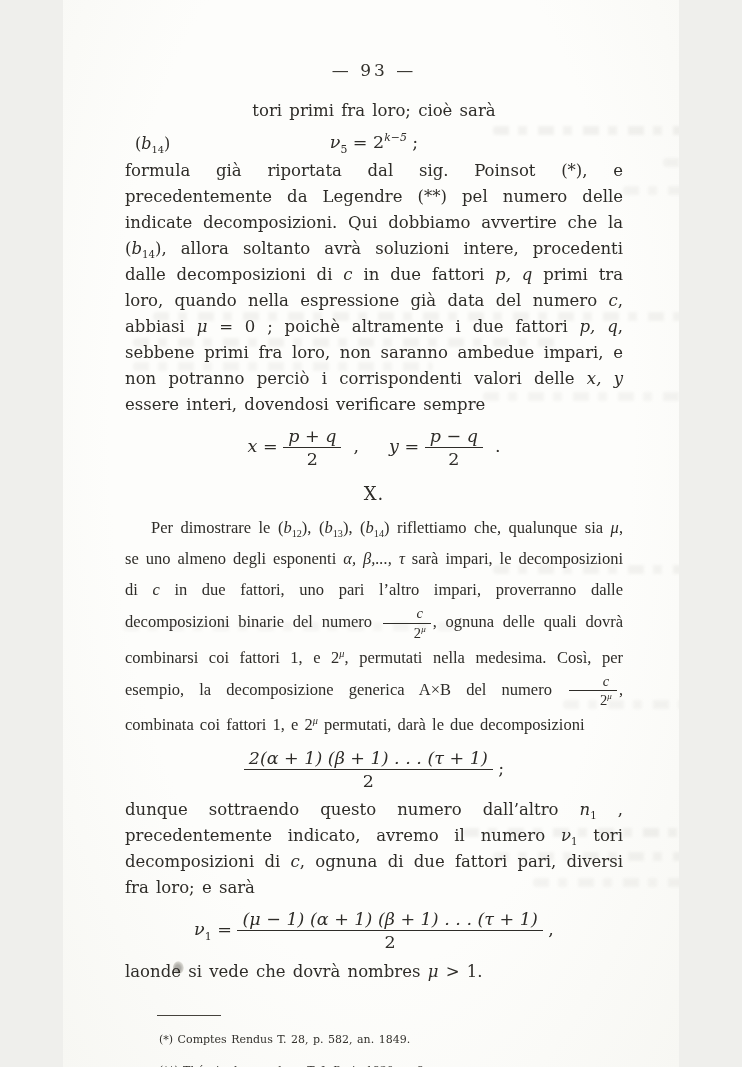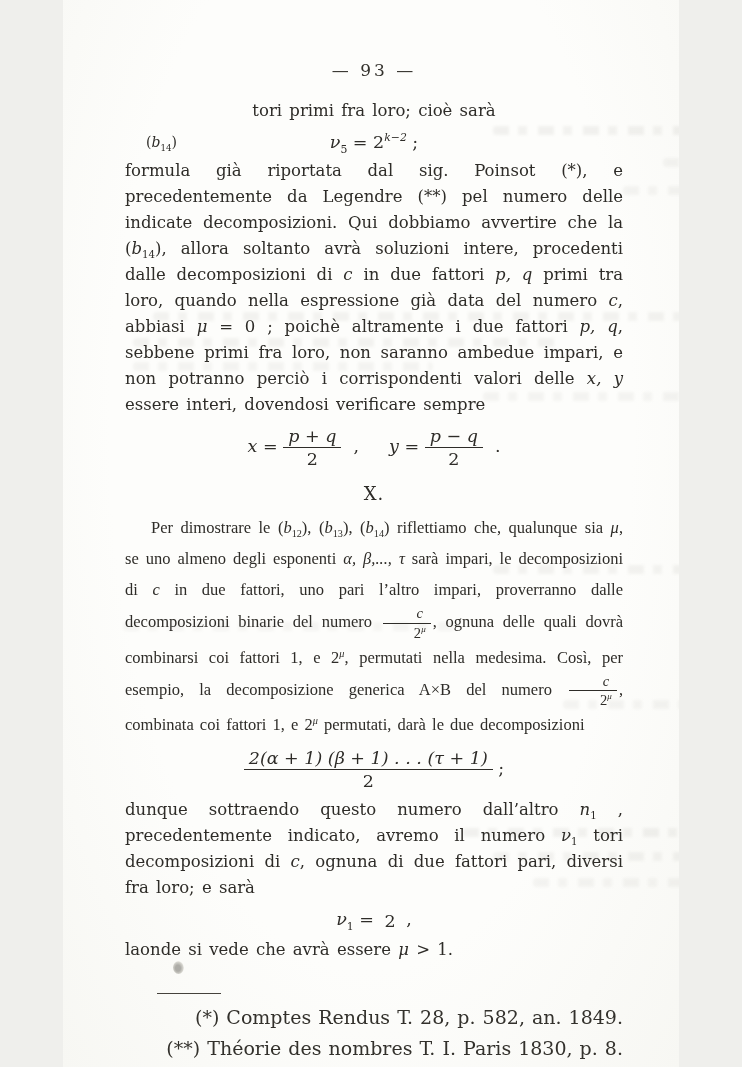--- a/index.html
+++ b/index.html
@@ -25,38 +25,38 @@
   .intro{margin-top:18px;text-align:center;}
   .indent{text-indent:26px;}
   i{font-style:italic;}
   sub{font-size:0.62em;line-height:0;}
   sup{font-size:0.62em;line-height:0;}
   
   .eqrow{
     position:relative;text-align:center;font-size:17.5px;
     margin:8px 0 6px 0;color:#2e2c28;
   }
-  .eqlabel{position:absolute;left:21px;top:2px;font-size:14px;}
+  .eqlabel{position:absolute;left:10px;top:2px;font-size:16px;}
   .gap{display:inline-block;width:30px;}
   .smallgap{display:inline-block;width:12px;}
   
   .frac{display:inline-block;vertical-align:middle;text-align:center;line-height:1.15;}
   .frac .num{display:block;padding:0 5px 1px 5px;border-bottom:1.3px solid #2e2c28;}
   .frac .den{display:block;padding:1px 5px 0 5px;}
   .frac.inline{font-size:0.88em;margin:0 2px;}
   .p2text{line-height:31px;font-family:Liberation Serif, serif;}
   .heading{
     text-align:center;font-size:18px;margin:14px 0 8px 0;letter-spacing:1px;
   }
   .fnrule{
     width:64px;border:none;border-top:1.5px solid #45423c;
     margin:30px 0 12px 32px;
   }
   .footnote{
-    font-size:19px;line-height:23px;margin:8px 0 0 34px;text-align:right;
+    font-size:11px;line-height:23px;margin:8px 0 0 34px;text-align:left;
     color:#33312c;word-spacing:1px;
   }
   
   .ghosts{position:absolute;inset:0;z-index:1;pointer-events:none;}
   .ghost{
     position:absolute;height:9px;opacity:0.10;border-radius:4px;
     background:repeating-linear-gradient(90deg,#8d8b82 0 16px,transparent 16px 25px,#9a988f 25px 34px,transparent 34px 45px);
     filter:blur(1.6px);
   }
   .g1{left:430px;top:126px;width:250px;}
@@ -101,21 +101,21 @@
   <div class="smudge"></div>
 
   <div class="content">
 
     <div class="pagenum">— 93 —</div>
 
     <p class="bodytext intro"><span>tori primi fra loro; cioè sarà</span></p>
 
     <div class="eqrow">
       <span class="eqlabel"><span>(</span><i>b</i><sub>14</sub><span>)</span></span>
-      <span><i>ν</i><sub>5</sub><span> = 2</span><sup><i>k−2</i></sup><span> ;</span></span>
+      <span><i>ν</i><sub>5</sub><span> = 2</span><sup><i>k−5</i></sup><span> ;</span></span>
     </div>
 
     <p class="bodytext"><span>formula già riportata dal sig. Poinsot (*), e precedentemente da Legendre (**) pel numero delle indicate decomposizioni. Qui dobbiamo avvertire che la (</span><i>b</i><sub>14</sub><span>), allora soltanto avrà soluzioni intere, procedenti dalle decomposizioni di </span><i>c</i><span> in due fattori </span><i>p, q</i><span> primi tra loro, quando nella espressione già data del numero </span><i>c</i><span>, abbiasi </span><i>μ</i><span> = 0 ; poichè altramente i due fattori </span><i>p, q</i><span>, sebbene primi fra loro, non saranno ambedue impari, e non potranno perciò i corrispondenti valori delle </span><i>x, y</i><span> essere interi, dovendosi verificare sempre</span></p>
 
     <div class="eqrow">
       <i>x</i><span> = </span><span class="frac"><span class="num"><i>p + q</i></span><span class="den">2</span></span><span class="smallgap"></span><span>,</span><span class="gap"></span><i>y</i><span> = </span><span class="frac"><span class="num"><i>p − q</i></span><span class="den">2</span></span><span class="smallgap"></span><span>.</span>
     </div>
 
     <div class="heading">X.</div>
 
@@ -123,24 +123,24 @@
 
 
 
     <div class="eqrow">
       <span class="frac"><span class="num"><i>2(α + 1) (β + 1) . . . (τ + 1)</i></span><span class="den">2</span></span><span> ;</span>
     </div>
 
     <p class="bodytext"><span>dunque sottraendo questo numero dall’altro </span><i>n</i><sub>1</sub><span> , precedentemente indicato, avremo il numero </span><i>ν</i><sub>1</sub><span> tori decomposizioni di </span><i>c</i><span>, ognuna di due fattori pari, diversi fra loro; e sarà</span></p>
 
     <div class="eqrow">
-      <i>ν</i><sub>1</sub><span> = </span><span class="frac"><span class="den">2</span></span><span> ,</span>
+      <i>ν</i><sub>1</sub><span> = </span><span class="frac"><span class="num"><i>(μ − 1) (α + 1) (β + 1) . . . (τ + 1)</i></span><span class="den">2</span></span><span> ,</span>
     </div>
 
-    <p class="bodytext"><span>laonde si vede che avrà essere </span><i>μ</i><span> &gt; 1.</span></p>
+    <p class="bodytext"><span>laonde si vede che dovrà nombres </span><i>μ</i><span> &gt; 1.</span></p>
 
     <hr class="fnrule">
 
     <p class="footnote"><span>(*)</span><span> Comptes Rendus T. 28, p. 582, an. 1849.</span></p>
     <p class="footnote"><span>(**)</span><span> Théorie des nombres T. I. Paris 1830, p. 8.</span></p>
 
   </div>
 </div>
 
 </body></html>

